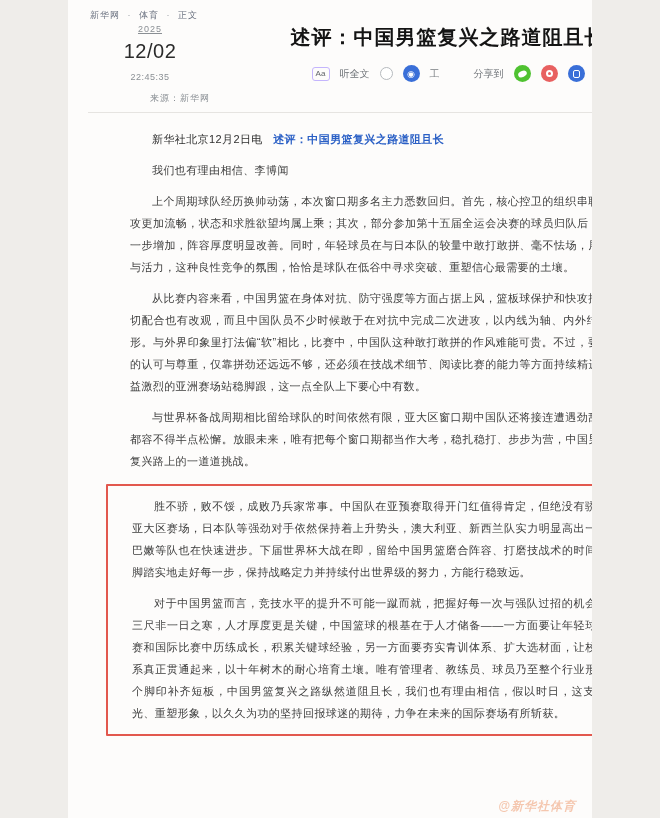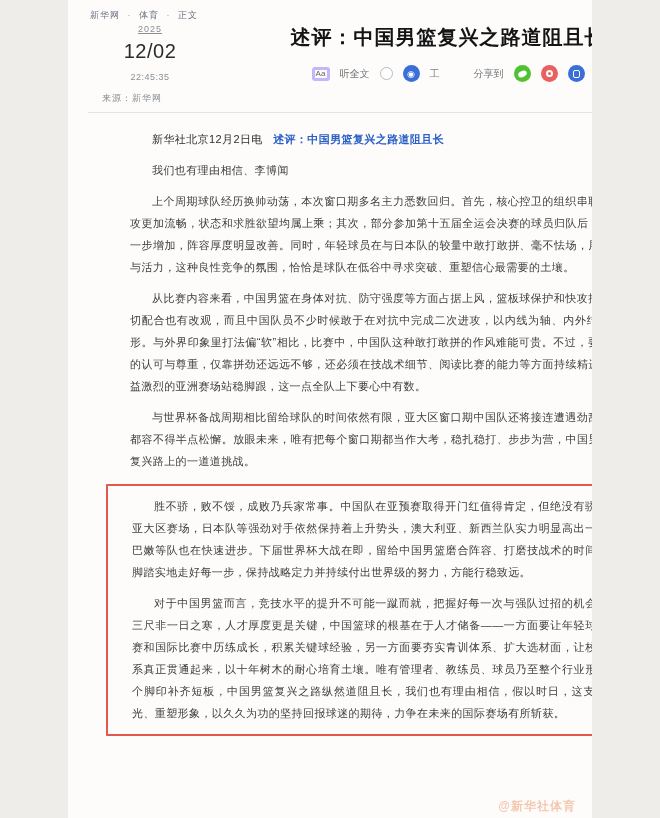--- a/index.html
+++ b/index.html
@@ -13,33 +13,33 @@
   .breadcrumb {
     position:absolute; top:9px; left:22px;
     font-size:9px; color:#6b7280; letter-spacing:1px;
   }
   .breadcrumb .crumb { cursor:pointer; }
   .breadcrumb .sep { margin:0 4px; color:#9aa0a6; }
   .meta-col { position:absolute; top:24px; left:22px; width:120px; text-align:center; }
   .meta-year { font-size:9px; color:#8a8f94; letter-spacing:1px;text-decoration:underline; }
   .meta-date { font-size:20px; color:#2b2b2b; margin-top:6px; letter-spacing:.5px; }
   .meta-time { font-size:9px; color:#8a8f94; margin-top:9px; letter-spacing:.5px; }
-  .meta-source { font-size:9px; color:#8a8f94; margin-top:10px; letter-spacing:1px; text-align:left; padding-left:12px;}
+  .meta-source { font-size:9px; color:#8a8f94; margin-top:10px; letter-spacing:1px; text-align:right; padding-left:12px;}
   .head-main { margin-left:150px; width:460px; padding-top:24px; text-align:center; }
   .article-title {
     font-size:20px; font-weight:bold; color:#141414; letter-spacing:1px;
     font-family:"Liberation Sans","DejaVu Sans",sans-serif;
   }
   .toolbar {
     margin-top:14px; display:flex; align-items:center; justify-content:center;
     gap:10px; font-size:10px; color:#6f7378;
   }
   .listen-box {
     display:inline-flex; align-items:center; justify-content:center;
-    width:18px; height:14px; border:3px solid #c4b5fd; border-radius:3px;
+    width:18px; height:14px; border:1px solid #c4b5fd; border-radius:3px;
     font-size:8px; color:#5f6368; cursor:pointer;
   }
   .tb-label { cursor:pointer; }
   .circle { border-radius:50%; display:inline-flex; align-items:center; justify-content:center; cursor:pointer; }
   .c-gray  { width:13px; height:13px; border:1px solid #b6babe; background:#fff; }
   .c-blue  { width:17px; height:17px; background:#3a6fd8; color:#fff; font-size:9px; }
   .c-green { width:17px; height:17px; background:#4fc231; }
   .c-red   { width:17px; height:17px; background:#e86060; }
   .c-qq    { width:17px; height:17px; background:#3a6fd8; }
   .glyph-bubble { width:9px; height:6px; background:#fff; border-radius:50%; transform:rotate(-25deg); }
@@ -60,21 +60,21 @@
   .dateline { color:#2f2f2f; }
   .title-link { color:#2a5fc5; font-weight:bold; cursor:pointer; }
   .byline { color:#3c3c3c; }
   .red-box {
     border:2px solid #e2584e; border-radius:1px;
     margin:12px -10px 0 -24px; padding:9px 10px 8px 24px;
   }
   .red-box p:last-child { margin-bottom:2px; }
   .watermark {
     position:absolute; right:16px; bottom:3px;
-    font-size:12px; font-weight:bold; 
+    font-size:12px; font-weight:bold; font-style:italic;
     color:rgba(233,120,62,.40); letter-spacing:1px; pointer-events:none;
   }
 </style>
 </head>
 <body>
 
 <div class="page">
 
   <div class="breadcrumb">
     <span class="crumb">新华网</span>

